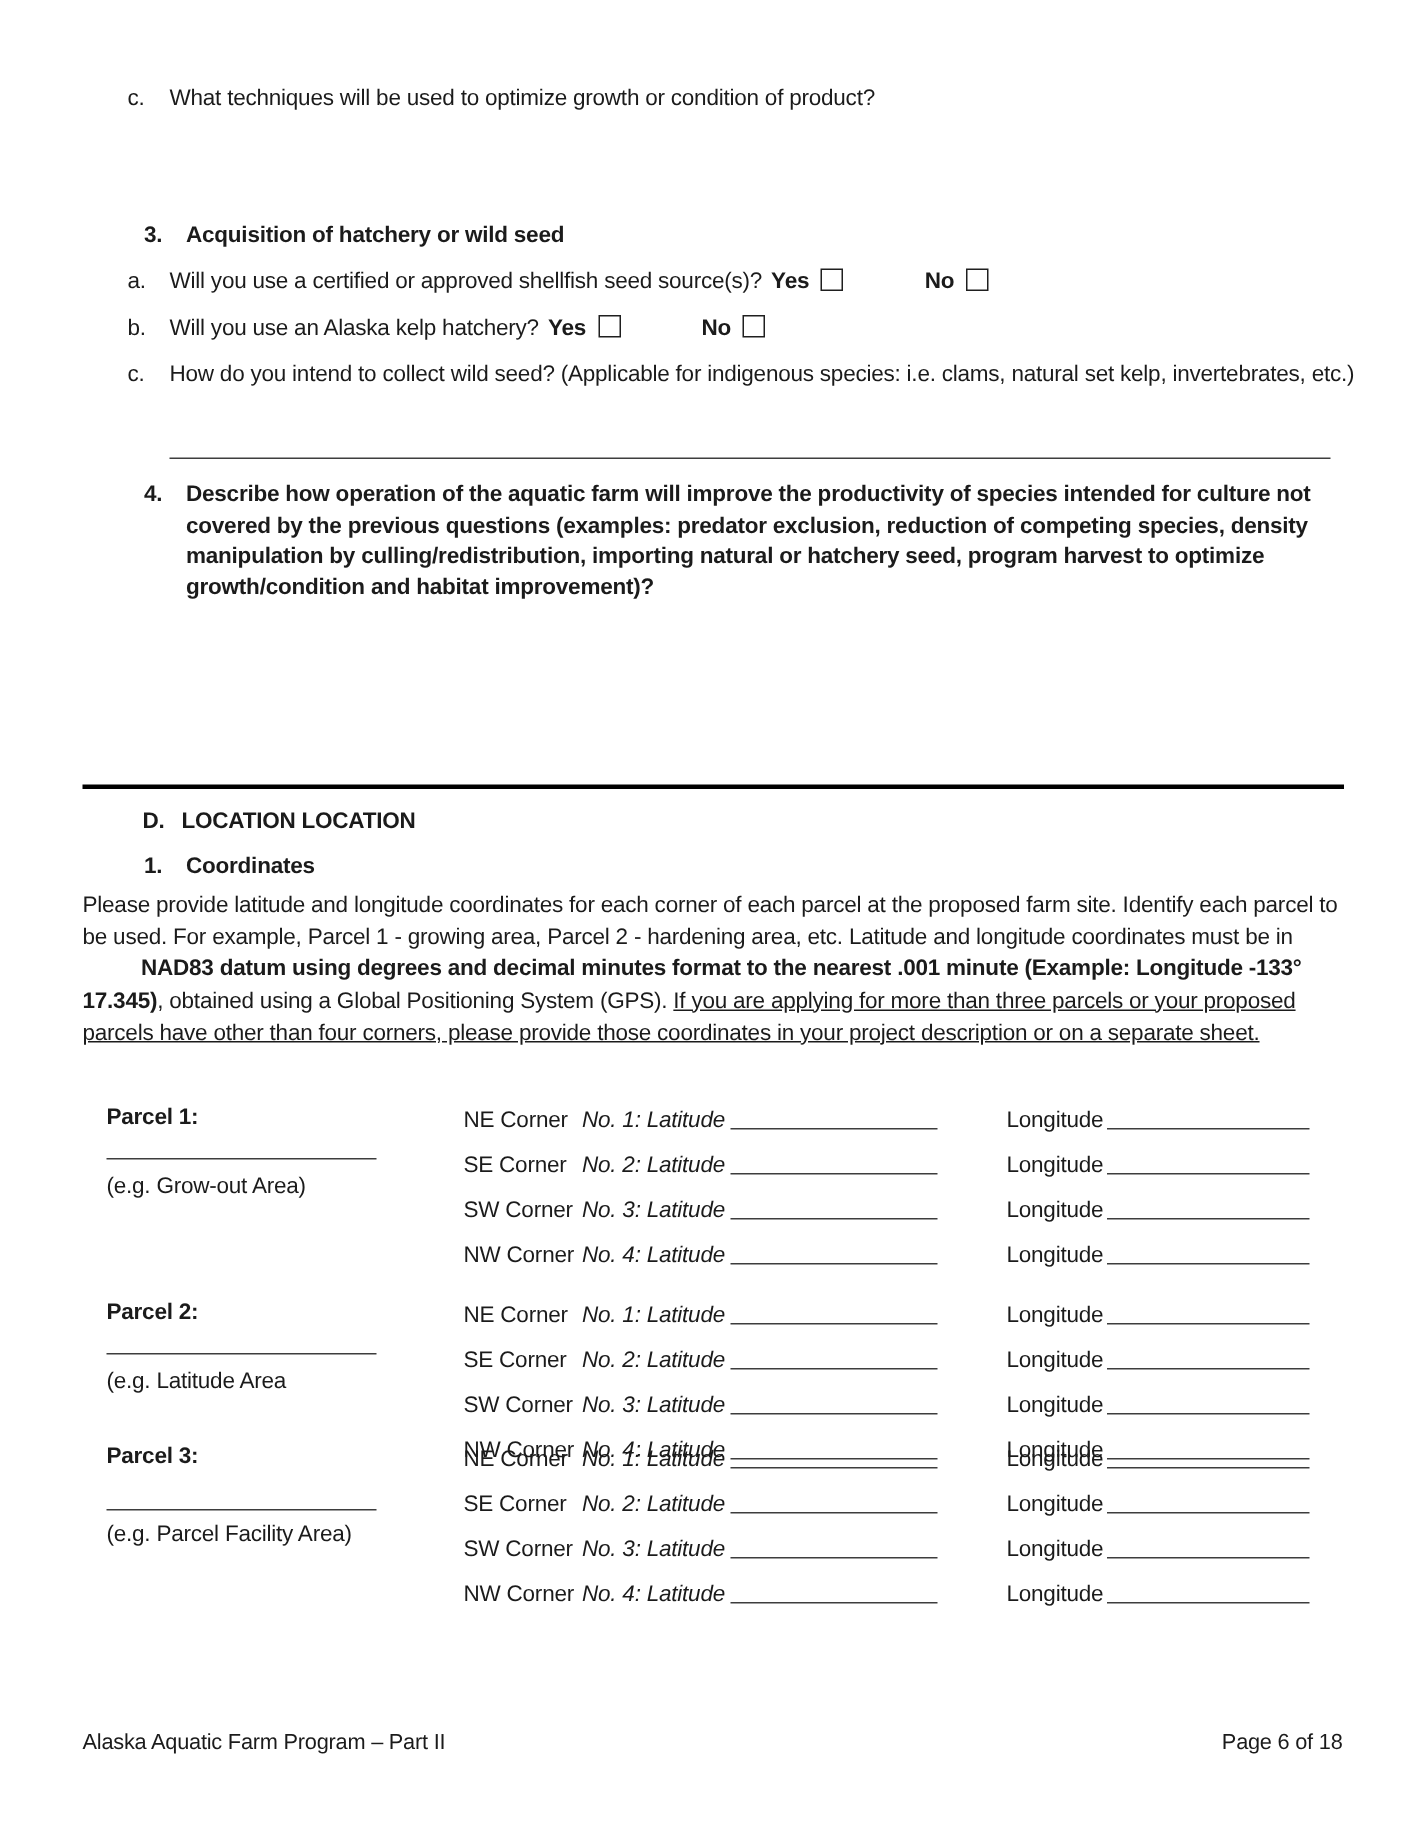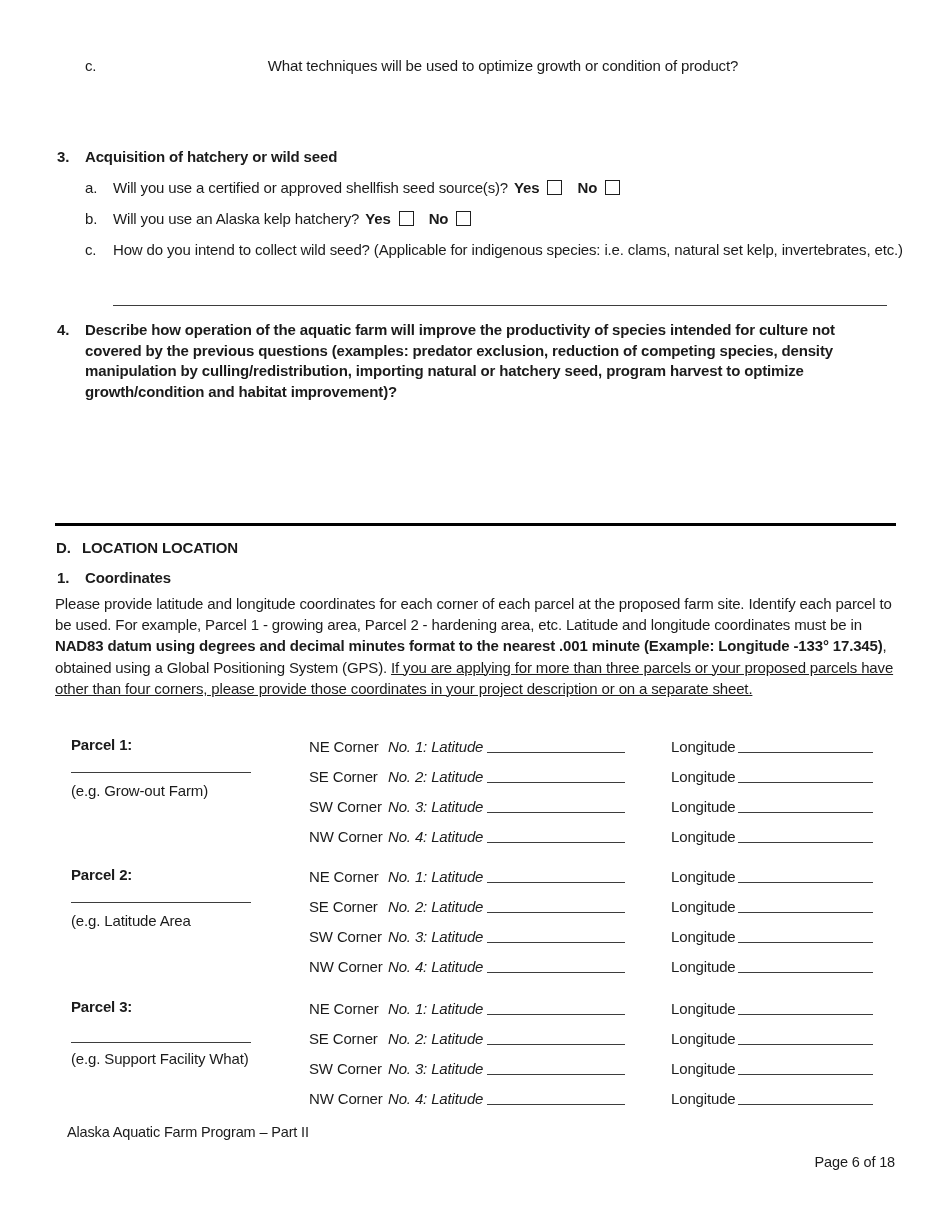--- a/index.html
+++ b/index.html
@@ -8,21 +8,21 @@
     width:950px;height:1230px;
     background:#ffffff;
     font-family:"Liberation Sans","DejaVu Sans",sans-serif;
     font-size:15px;
     letter-spacing:-0.15px;
     color:#1b1b1b;
     line-height:21px;
     overflow:hidden;
   }
   .abs{position:absolute;}
-  .b{font-weight:bold;}
+  .b{font-weight:bold;margin-left:39px;}
   .u{text-decoration:underline;text-align:right;}
   .cb{
     display:inline-block;
     width:13px;height:13px;
     border:1.7px solid #1f1f1f;
     vertical-align:-2px;
     background:#fff;
   }
   .cb.yes{margin:0 15px 0 8px;}
   .cb.no{margin:0 0 0 8px;}
@@ -52,21 +52,21 @@
   .parcel-example{position:absolute;left:0;top:52px;}
   .footer{font-size:14.5px;color:#1b1b1b;}
 </style>
 </head>
 <body>
 
 <div id="page">
 
   <div class="abs" style="top:55px;left:55px;width:840px;">
     <span class="abs" style="left:30px;">c.</span>
-    <span class="abs" style="left:58px;width:780px;text-align:center;">What techniques will be used to optimize growth or condition of product?</span>
+    <span class="abs" style="left:58px;width:780px;">What techniques will be used to optimize growth or condition of product?</span>
   </div>
 
   <div class="abs b" style="top:146px;left:55px;width:840px;">
     <span class="abs" style="left:2px;">3.</span>
     <span class="abs" style="left:30px;">Acquisition of hatchery or wild seed</span>
   </div>
 
   <div class="abs" style="top:177px;left:55px;width:860px;white-space:nowrap;">
     <span class="abs" style="left:30px;">a.</span>
     <span class="abs" style="left:58px;"><span>Will you use a certified or approved shellfish seed source(s)?</span><span class="ynlab">Yes</span><span class="cb yes"></span><span class="b">No</span><span class="cb no"></span></span>
@@ -99,21 +99,21 @@
   <div class="abs b" style="top:567px;left:55px;width:840px;">
     <span class="abs" style="left:2px;">1.</span>
     <span class="abs" style="left:30px;">Coordinates</span>
   </div>
 
   <div class="abs" style="top:593px;left:55px;width:843px;line-height:21.2px;"><span>Please provide latitude and longitude coordinates for each corner of each parcel at the proposed farm site. Identify each parcel to be used. For example, Parcel 1 - growing area, Parcel 2 - hardening area, etc. Latitude and longitude coordinates must be in </span><span class="b">NAD83 datum using degrees and decimal minutes format to the nearest .001 minute (Example: Longitude -133° 17.345)</span><span>, obtained using a Global Positioning System (GPS). </span><span class="u">If you are applying for more than three parcels or your proposed parcels have other than four corners, please provide those coordinates in your project description or on a separate sheet.</span></div>
 
   <div class="parcel-block" style="top:728px;">
     <span class="parcel-label">Parcel 1:</span>
     <span class="parcel-blank blank blank-parcel"></span>
-    <span class="parcel-example">(e.g. Grow-out Farm)</span>
+    <span class="parcel-example">(e.g. Grow-out Area)</span>
     <div class="prow" style="top:8px;">
       <span class="corner">NE Corner</span>
       <span class="field">No. 1: Latitude</span>
       <span class="lat-blank blank blank-lat"></span>
       <span class="long-label">Longitude</span>
       <span class="long-blank blank blank-long"></span>
     </div>
     <div class="prow" style="top:38px;">
       <span class="corner">SE Corner</span>
       <span class="field">No. 2: Latitude</span>
@@ -164,24 +164,24 @@
     </div>
     <div class="prow" style="top:98px;">
       <span class="corner">NW Corner</span>
       <span class="field">No. 4: Latitude</span>
       <span class="lat-blank blank blank-lat"></span>
       <span class="long-label">Longitude</span>
       <span class="long-blank blank blank-long"></span>
     </div>
   </div>
 
-  <div class="parcel-block" style="top:990px;">
+  <div class="parcel-block" style="top:954px;">
     <span class="parcel-label">Parcel 3:</span>
     <span class="parcel-blank blank blank-parcel" style="top:36px;"></span>
-    <span class="parcel-example" style="top:58px;">(e.g. Support Facility What)</span>
+    <span class="parcel-example" style="top:58px;">(e.g. Parcel Facility Area)</span>
     <div class="prow" style="top:8px;">
       <span class="corner">NE Corner</span>
       <span class="field">No. 1: Latitude</span>
       <span class="lat-blank blank blank-lat"></span>
       <span class="long-label">Longitude</span>
       <span class="long-blank blank blank-long"></span>
     </div>
     <div class="prow" style="top:38px;">
       <span class="corner">SE Corner</span>
       <span class="field">No. 2: Latitude</span>
@@ -198,18 +198,18 @@
     </div>
     <div class="prow" style="top:98px;">
       <span class="corner">NW Corner</span>
       <span class="field">No. 4: Latitude</span>
       <span class="lat-blank blank blank-lat"></span>
       <span class="long-label">Longitude</span>
       <span class="long-blank blank blank-long"></span>
     </div>
   </div>
 
-  <div class="abs footer" style="top:1122px;left:55px;width:620px;margin-left:12px;">
+  <div class="abs footer" style="top:1152px;left:55px;width:620px;">
     <div>Alaska Aquatic Farm Program – Part II</div>
   </div>
   <div class="abs footer" style="top:1152px;right:55px;text-align:right;">Page 6 of 18</div>
 
 </div>
 
 </body></html>

